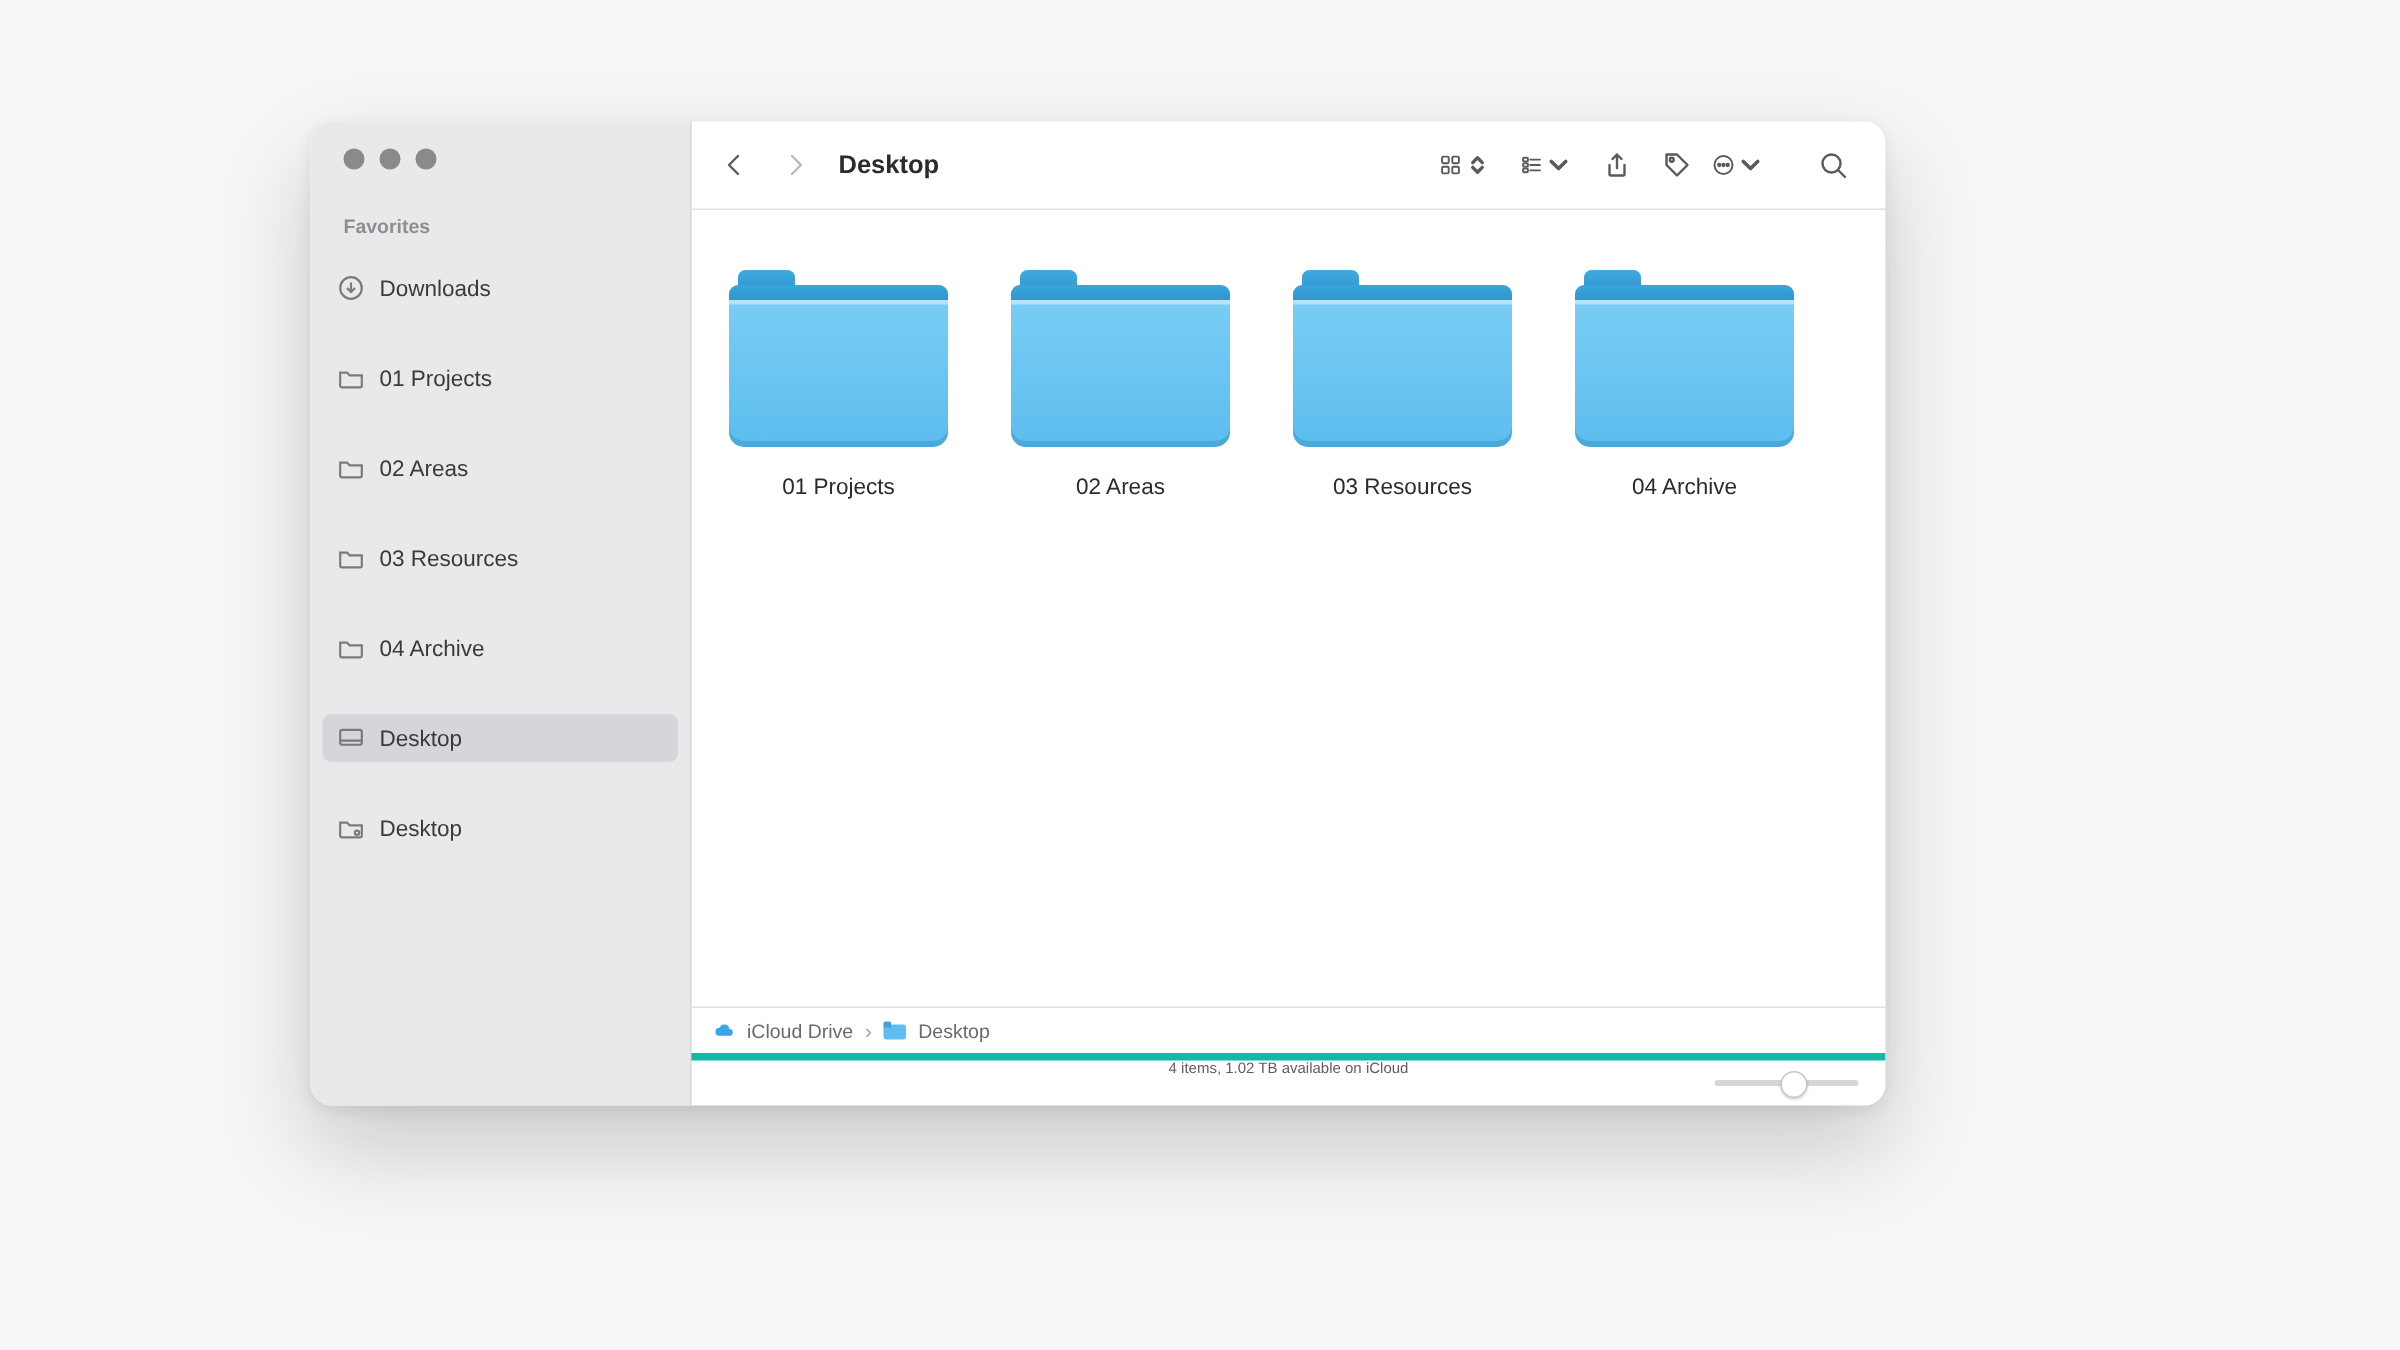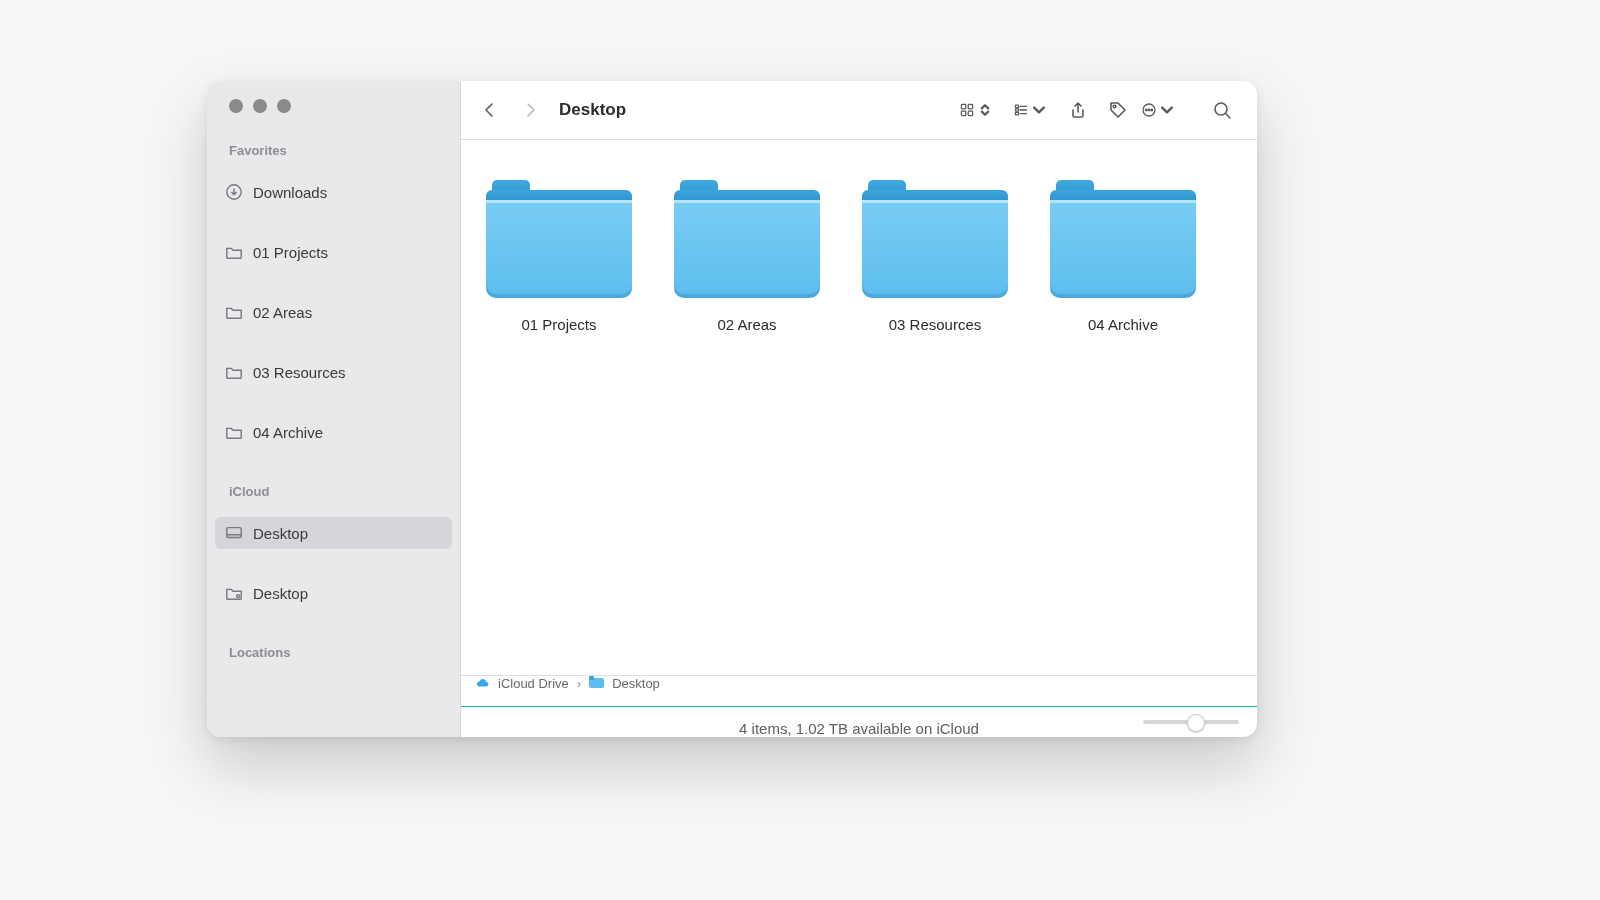--- a/index.html
+++ b/index.html
@@ -20,24 +20,24 @@
 .spacer{flex:1}
 .tb-combo{display:flex;align-items:center;gap:2px}
 .chev{width:10px;height:10px}
 .content{flex:1;padding:40px 22px 10px;display:flex;gap:36px;align-items:flex-start}
 .item{width:152px;display:flex;flex-direction:column;align-items:center;gap:18px}
 .folder-glyph{width:146px;height:118px;position:relative}
 .tab{position:absolute;left:6px;top:0;width:38px;height:18px;border-radius:5px 5px 0 0;background:linear-gradient(#40a9e0,#2e93cd)}
 .lid{position:absolute;left:0;top:10px;right:0;height:16px;border-radius:6px 6px 0 0;background:linear-gradient(#3aa4dc,#2a8fca)}
 .front{position:absolute;left:0;top:20px;right:0;bottom:0;border-radius:0 0 10px 10px;background:linear-gradient(#79cdf4,#5cbdee);box-shadow:inset 0 -4px 0 rgba(21,110,165,.25),inset 0 3px 0 rgba(255,255,255,.45)}
 .item-label{font-size:15px;color:#2c2c2e;text-align:center}
-.pathbar{height:30px;border-top:1px solid #e1e0e2;display:flex;align-items:flex-start;gap:8px;padding:0 14px;font-size:13px;color:#6a6a6e}
+.pathbar{height:30px;border-top:1px solid #e1e0e2;display:flex;align-items:center;gap:8px;padding:0 14px;font-size:13px;color:#6a6a6e}
 .pathbar svg{width:15px;height:15px}
 .sep{color:#9a9a9e}
-.status{height:30px;border-top:1px solid #14b8a6;display:flex;align-items:flex-end;justify-content:center;font-size:15px;color:#5f5f63;position:relative}
+.status{height:30px;border-top:5px solid #14b8a6;display:flex;align-items:flex-start;justify-content:center;font-size:10px;color:#5f5f63;position:relative}
 .zoom{position:absolute;right:18px;top:50%;transform:translateY(-50%);width:96px;height:4px;border-radius:3px;background:#d6d5d9}
 .knob{position:absolute;left:44px;top:-6px;width:16px;height:16px;border-radius:50%;background:#fff;border:1px solid #c8c7cb;box-shadow:0 1px 2px rgba(0,0,0,.2)}
 .disabled{color:#b9b8bc}
 .mini-folder{width:15px;height:12px;position:relative}
 .mini-folder:before{content:"";position:absolute;left:0;top:2px;right:0;bottom:0;border-radius:2px;background:#5cbef0}
 .mini-folder:after{content:"";position:absolute;left:0;top:0;width:5px;height:4px;border-radius:1px 1px 0 0;background:#3ca3dd}
 </style>
 </head>
 <body>
 
@@ -86,41 +86,39 @@
     </div>
     <div class="side-item">
       <span class="side-ico">
           <svg viewBox="0 0 20 20">
             <path d="M2 6h5l2 2h9v8a1 1 0 0 1-1 1H3a1 1 0 0 1-1-1z"></path>
           </svg>
         </span>
       <span>04 Archive</span>
     </div>
 
-    <div class="group-head" style="margin-top:14px">iCloud</div>
     <div class="side-item sel">
       <span class="side-ico">
           <svg viewBox="0 0 20 20">
             <rect x="2" y="4" width="16" height="11" rx="1.5"></rect>
             <path d="M2 12h16"></path>
           </svg>
         </span>
       <span>Desktop</span>
     </div>
     <div class="side-item">
       <span class="side-ico">
           <svg viewBox="0 0 20 20">
             <path d="M2 6h5l2 2h9v8a1 1 0 0 1-1 1H3a1 1 0 0 1-1-1z"></path>
             <circle cx="14.5" cy="13.5" r="1.6"></circle>
           </svg>
         </span>
       <span>Desktop</span>
     </div>
 
-    <div class="group-head" style="margin-top:14px">Locations</div>
   </div>
 
   <div class="main">
     <div class="toolbar">
       <div class="tb-btn">
           <svg viewBox="0 0 20 20">
             <path d="M12 4l-6 6 6 6"></path>
           </svg>
         </div>
       <div class="tb-btn disabled">

